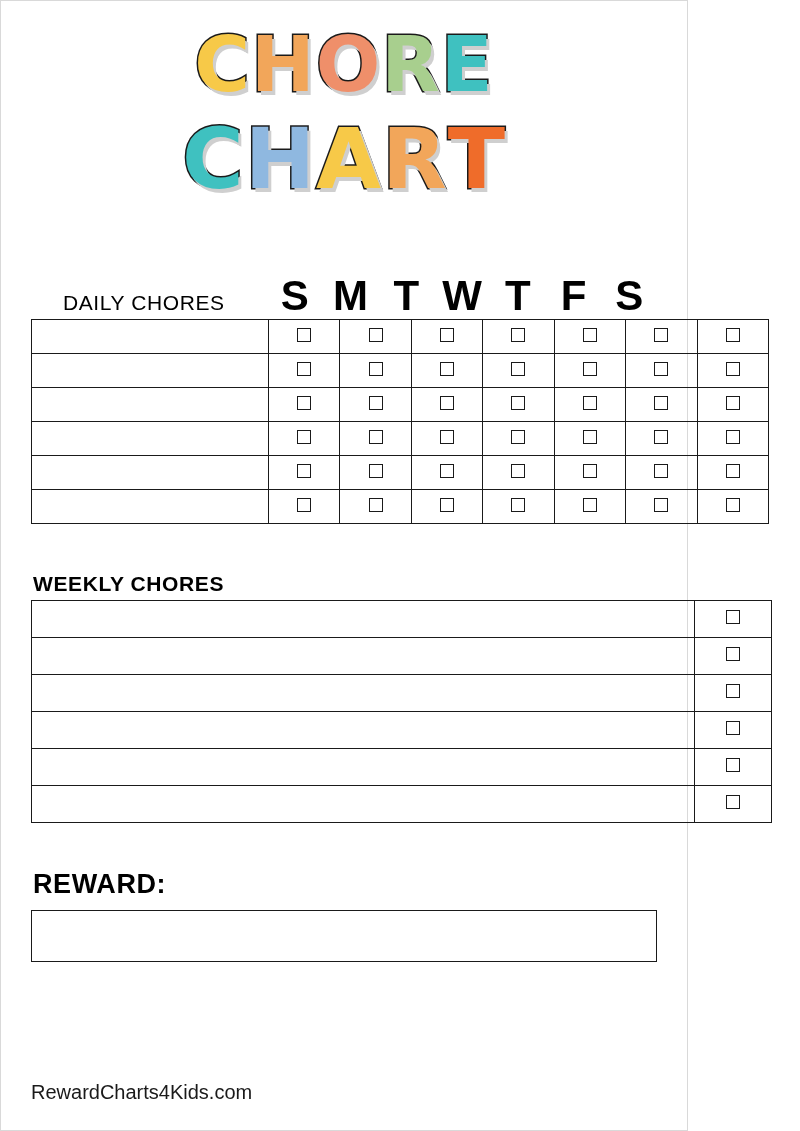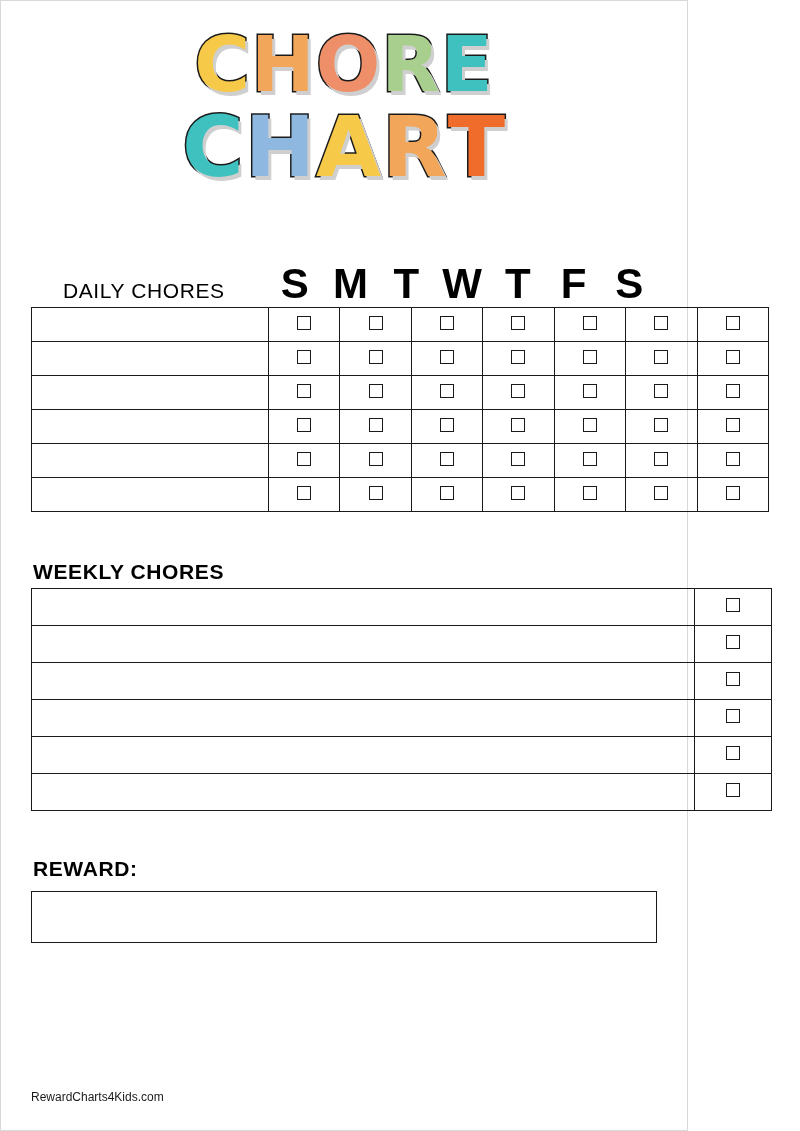--- a/index.html
+++ b/index.html
@@ -27,21 +27,21 @@
   
   .title-block {
     padding-top: 26px;
     text-align: center;
   }
   .title-line {
     line-height: 1;
     white-space: nowrap;
   }
   .title-line.line1 { font-size: 76px; }
-  .title-line.line2 { font-size: 84px; margin-top: 2px; }
+  .title-line.line2 { font-size: 84px; margin-top: 14px; }
   .tl {
     font-family: "DejaVu Sans", sans-serif;
     font-weight: bold;
     display: inline-block;
     letter-spacing: 1px;
     -webkit-text-stroke: 3px #1a1a1a;
     paint-order: stroke fill;
     text-shadow: 3px 4px 0 #cfcfcf;
   }
 
@@ -110,37 +110,37 @@
     font-weight: bold;
     letter-spacing: 0.6px;
   }
   .weekly-grid td.name-cell { width: 662px; }
   .weekly-grid td.check-cell { width: 76px; }
   .weekly-grid td { height: 36px; }
 
   
   .reward-label {
     margin: 46px 0 10px 32px;
-    font-size: 21px;
+    font-size: 27px;
     font-weight: bold;
     letter-spacing: 0.6px;
   }
   .reward-box {
     margin: 0 30px;
     height: 52px;
     border: 1px solid #1a1a1a;
     box-sizing: border-box;
   }
 
   
   .footer {
     position: absolute;
     left: 30px;
     bottom: 26px;
-    font-size: 12px;
+    font-size: 20px;
     color: #1a1a1a;
     font-family: "Liberation Sans", sans-serif;
   }
 </style>
 </head>
 <body>
 
 <div class="page">
 
   <div class="title-block">

